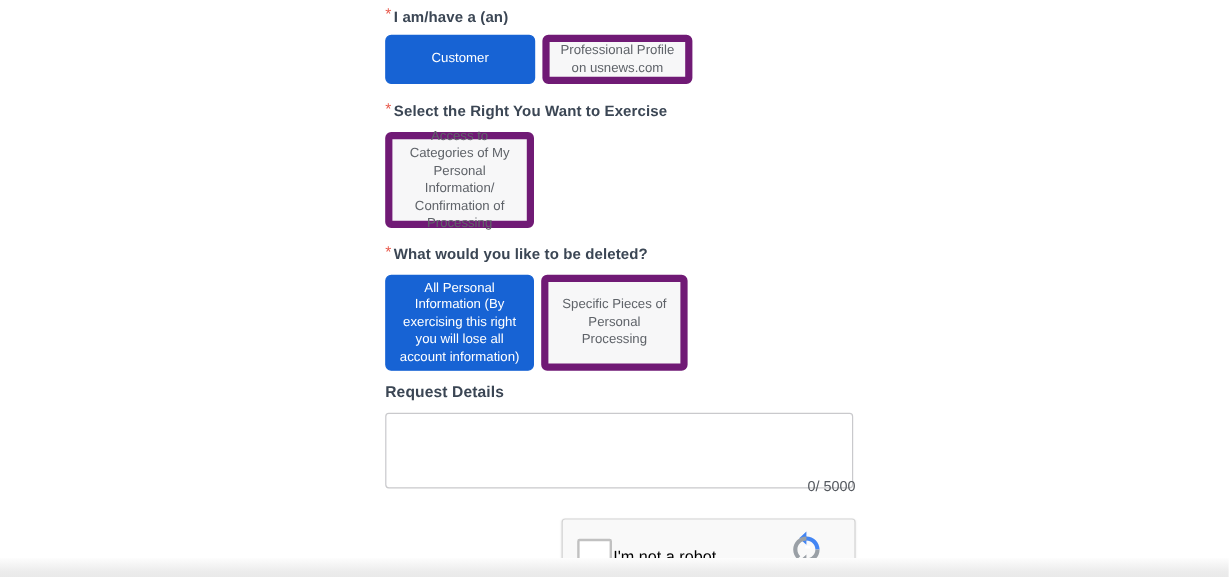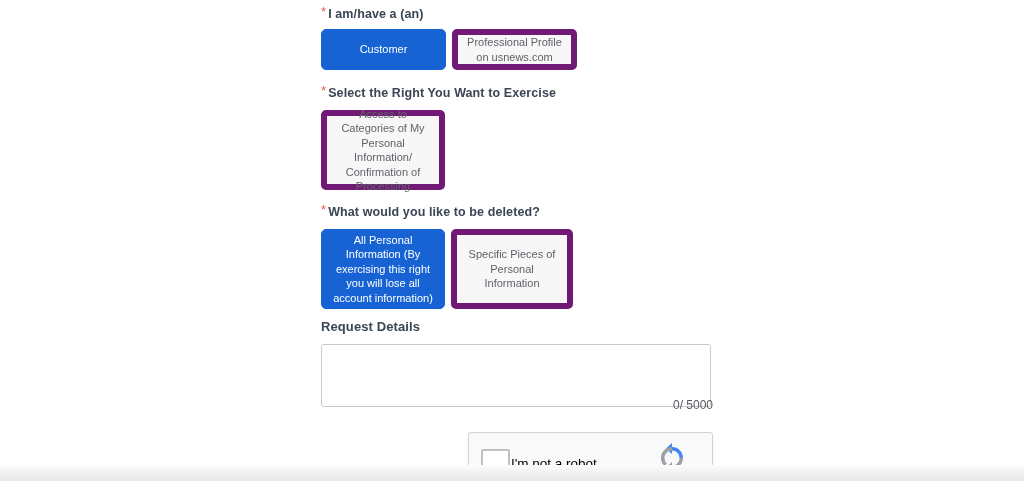--- a/index.html
+++ b/index.html
@@ -230,21 +230,21 @@
         <div class="opt unselected">Access to Categories of My Personal Information/ Confirmation of Processing</div>
       </div>
     </div>
 
     <div class="field-group" id="group-scope">
       <div class="field-label">
         <span class="req-star">*</span><span>What would you like to be deleted?</span>
       </div>
       <div class="option-row">
         <div class="opt selected">All Personal Information (By exercising this right you will lose all account information)</div>
-        <div class="opt unselected">Specific Pieces of Personal Information</div>
+        <div class="opt unselected">Specific Pieces of Personal Processing</div>
       </div>
     </div>
 
     <div class="field-group" id="group-details">
       <div class="field-label">Request Details</div>
       <textarea class="details-textarea" placeholder="" style=""></textarea>
 
       <div class="char-counter">0/ 5000</div>
     </div>
 

